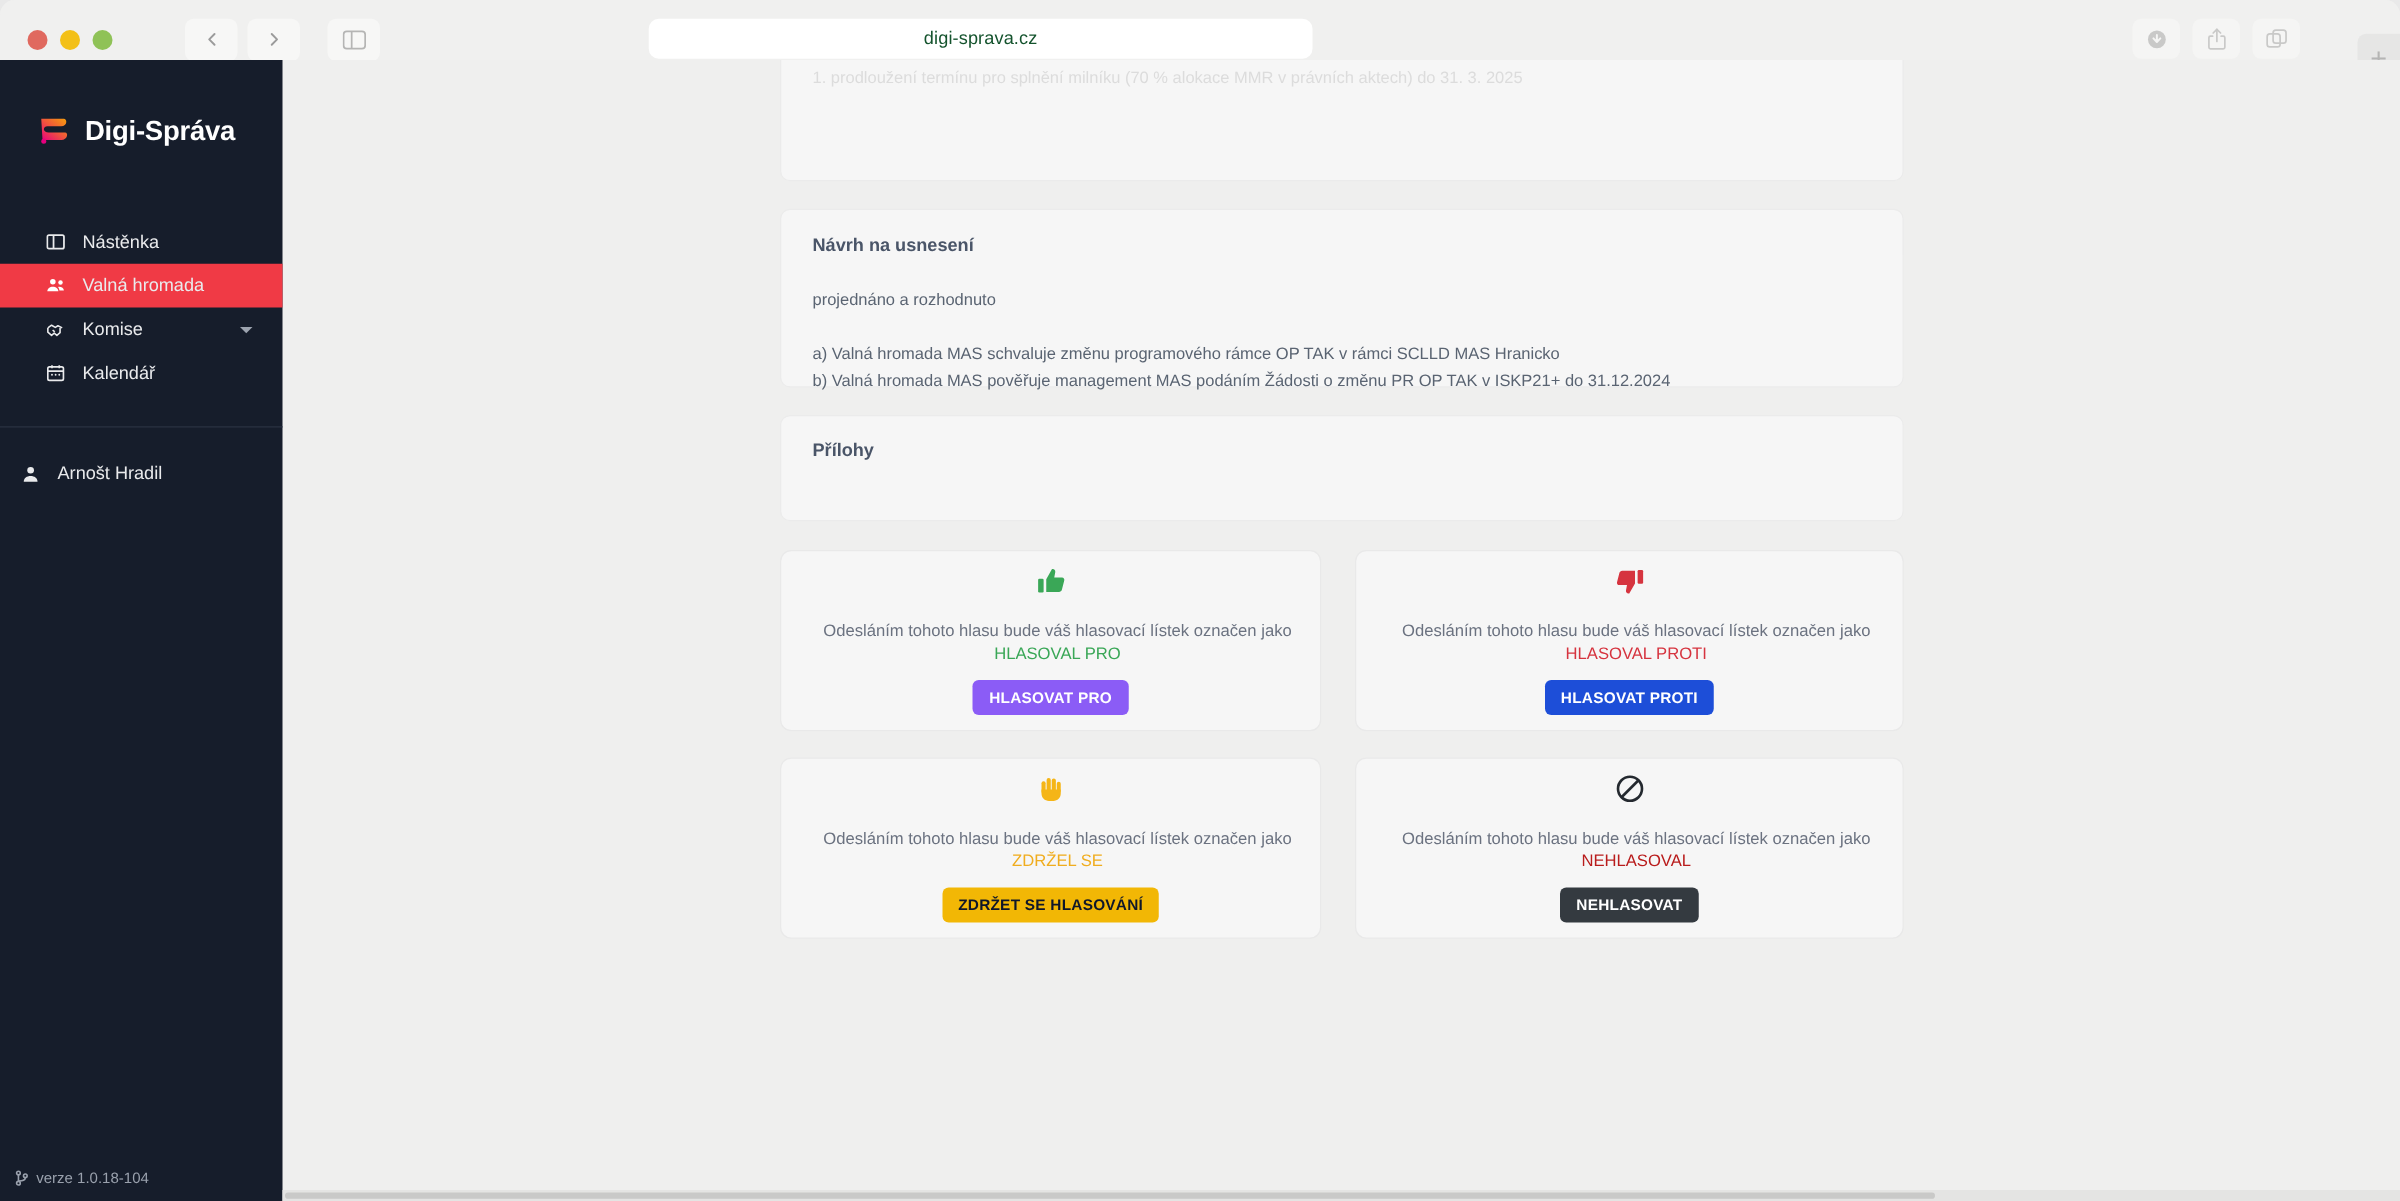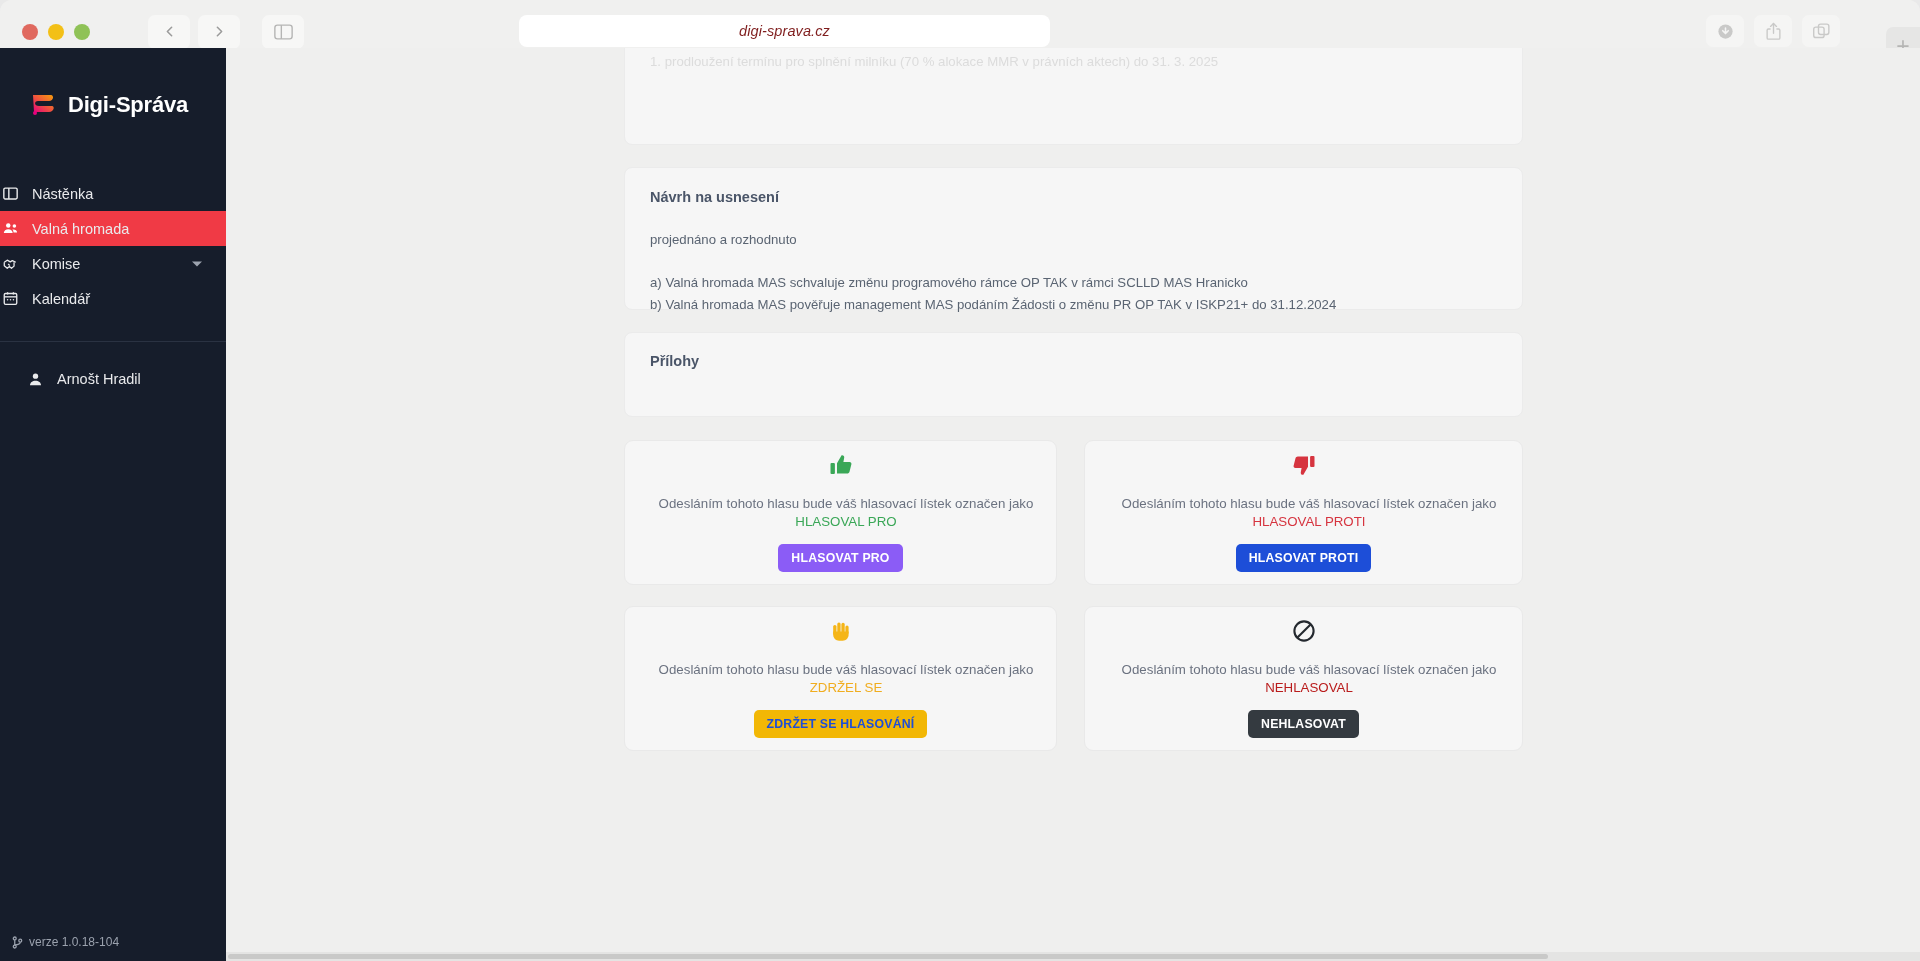--- a/index.html
+++ b/index.html
@@ -47,21 +47,21 @@
     margin-left: 22px;
   }
 
   .urlbar {
     position: absolute; left: 519px; top: 15px;
     width: 531px; height: 32px;
     background: #fff; border-radius: 8px;
     display: flex; align-items: center; justify-content: center;
   }
   .urlbar .url {
-    font-size: 14.5px; color: #7f1d1d; letter-spacing: .1px; font-style: italic;
+    font-size: 14.5px; color: #14532d; letter-spacing: .1px;
   }
 
   .right-icons {
     position: absolute; right: 80px; top: 15px;
     display: flex; gap: 10px;
   }
   .ricon {
     width: 38px; height: 32px; background: #f5f5f4; border-radius: 7px;
     display: flex; align-items: center; justify-content: center;
   }
@@ -91,21 +91,21 @@
   .logo-wrap {
     display: flex; align-items: center; gap: 10px;
     padding: 42px 0 0 28px;
   }
   .logo-text {
     font-size: 22px; font-weight: bold; letter-spacing: -.2px;
   }
   .nav { margin-top: 56px; }
   .nav-item {
     display: flex; align-items: center;
-    height: 35px; padding-left: 3px;
+    height: 35px; padding-left: 37px;
     font-size: 14.5px; color: #e9eaec;
     position: relative;
   }
   .nav-item .ico {
     width: 22px; display: flex; align-items: center;
     margin-right: 7px; color: #e9eaec;
   }
   .nav-item.active { background: #f03a45; }
   .caret {
     position: absolute; right: 24px; top: 50%;
@@ -114,21 +114,21 @@
     border-left: 5px solid transparent;
     border-right: 5px solid transparent;
     border-top: 5px solid #9ca3af;
   }
   .divider {
     height: 1px; background: #2a3242;
     margin: 25px 0 0 0;
   }
   .user-row {
     display: flex; align-items: center;
-    height: 36px; padding-left: 28px;
+    height: 36px; padding-left: 17px;
     margin-top: 19px;
     font-size: 14.5px; color: #e9eaec;
   }
   .user-row .ico { width: 22px; margin-right: 7px; display: flex; }
   .version {
     position: absolute; left: 12px; bottom: 12px;
     display: flex; align-items: center; gap: 6px;
     font-size: 12px; color: #9aa1ad;
   }
 
@@ -187,21 +187,21 @@
     margin-top: 13px;
     border: none; border-radius: 5px;
     padding: 7px 13px;
     font-family: "Liberation Sans", sans-serif;
     font-size: 12.3px; font-weight: bold;
     color: #fff; cursor: pointer;
     letter-spacing: .2px;
   }
   .btn-pro    { background: #8b5cf6; }
   .btn-proti  { background: #1d4ed8; }
-  .btn-zdrzel { background: #f2b705; color: #1d4ed8; }
+  .btn-zdrzel { background: #f2b705; color: #0f172a; }
   .btn-nehlas { background: #343a40; }
 
   .scrollbar-h {
     position: absolute; left: 226px; bottom: 0;
     width: 1694px; height: 9px;
     background: #e4e4e3;
   }
   .scrollbar-h .thumb {
     position: absolute; left: 2px; top: 2px;
     width: 1320px; height: 5px;

